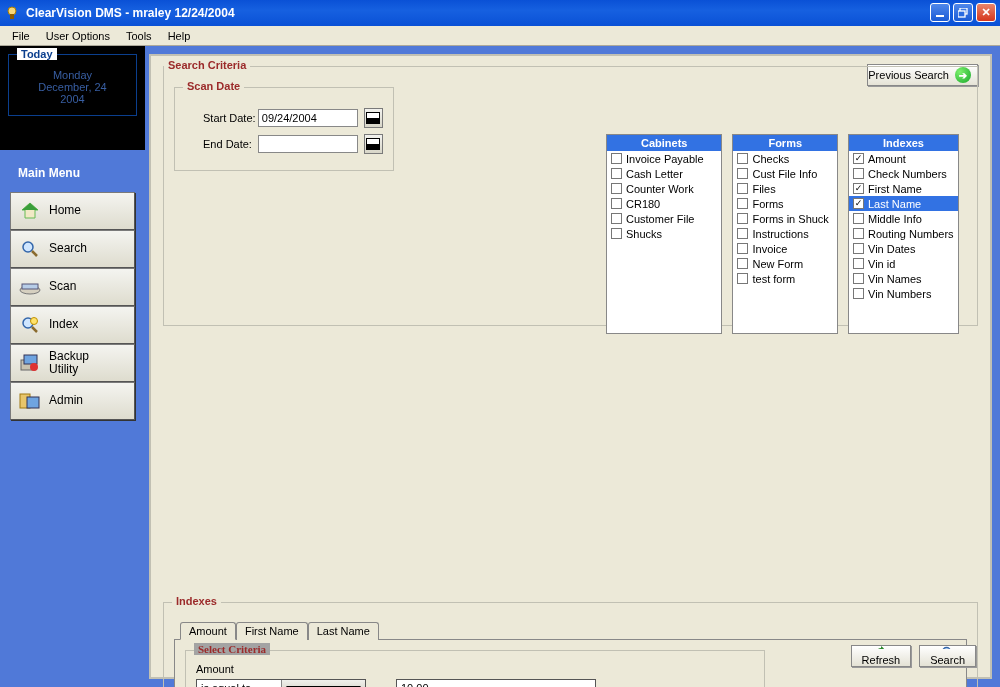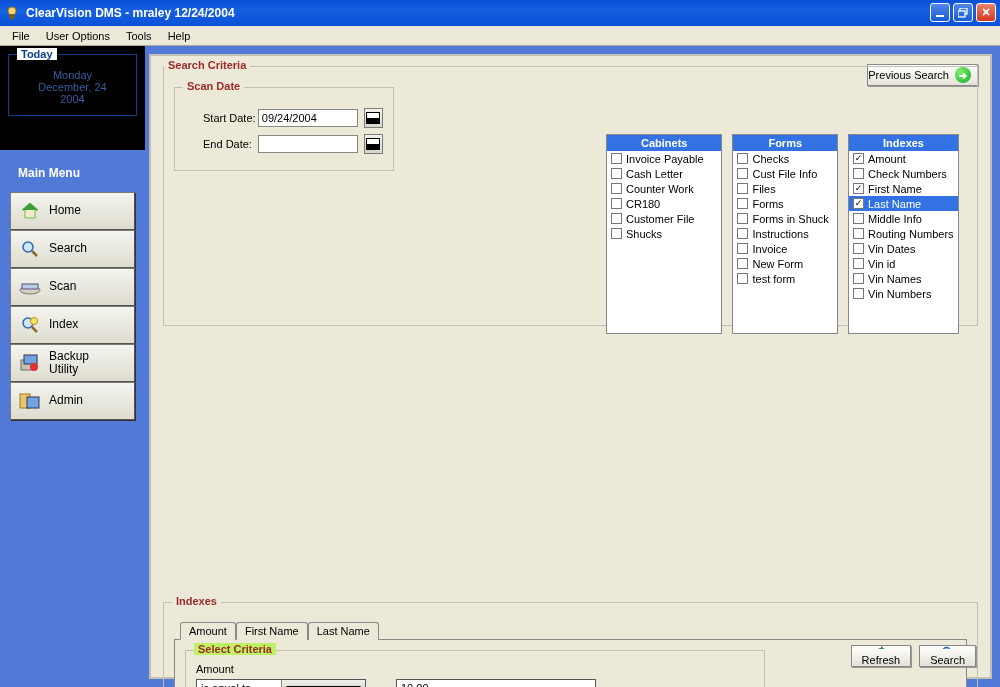--- a/index.html
+++ b/index.html
@@ -165,22 +165,22 @@
 .tab.active { background:#ece9d8; border-bottom:1px solid #ece9d8; }
 .tab-panel {
   border:1px solid #888; background:#ece9d8;
   padding:10px; min-height:180px;
 }
 .select-criteria {
   border:1px solid #c1c0b3; position:relative; padding:12px 10px 16px 10px;
   width: 580px;
 }
 .select-criteria .legend {
-  position:absolute; top:-8px; left:8px; background:#bef264;padding:0 4px;
-  color:#9b2a2a;font-weight:bold;
+  position:absolute; top:-8px; left:8px; background:#a3a3a3;padding:0 4px;
+  color:#9b2a2a;font-weight:bold;font-family:Liberation Serif, serif;
 }
 .sc-label { margin-bottom:4px; }
 .sc-row { display:flex; gap:30px; align-items:center; }
 .combo {
   display:flex;align-items:center;border:1px solid #555;background:#fff;width:170px;height:18px;
 }
 .combo span{flex:1;padding:0 4px;}
 .combo .dd{width:16px;height:16px;background:linear-gradient(#f0f0ec,#cfcdbe);border-left:1px solid #888;display:flex;align-items:center;justify-content:center;}
 .val-input { width:200px;height:18px;border:1px solid #555;background:#fff;padding:0 4px;font-family:inherit;font-size:11px; }
 .bottom-btns {

